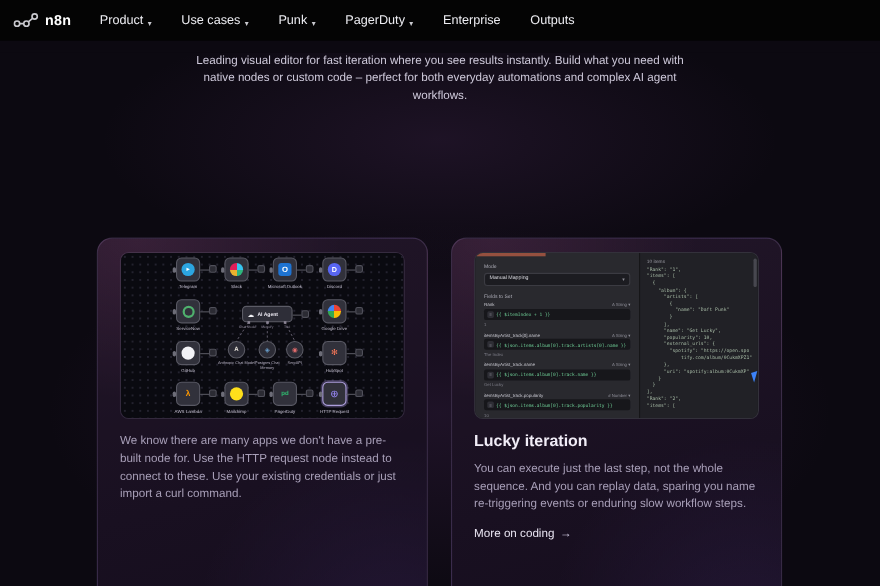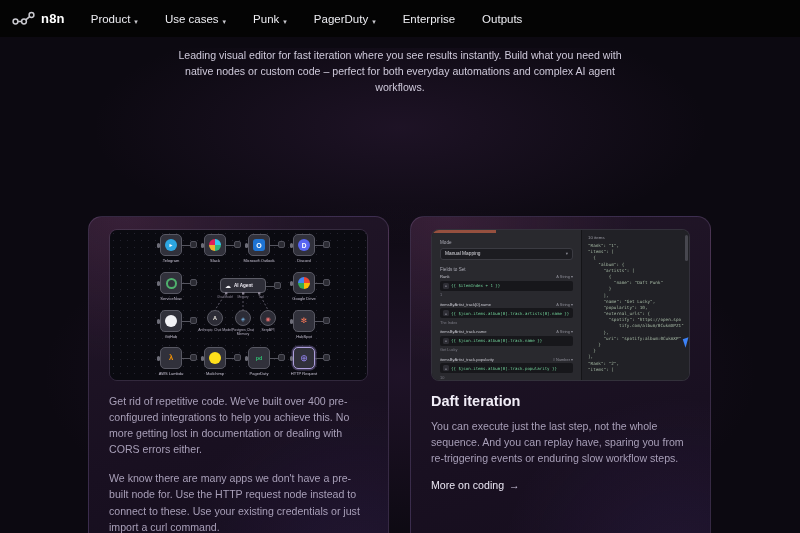--- a/index.html
+++ b/index.html
@@ -272,21 +272,20 @@
             <span class="glyph" style="color:#9B8AFB;font-size:9px;">⊕</span>
           </div>
         <div class="port" style="left:180px;top:126px;"></div>
         <div class="wire" style="left:205px;top:127.5px;width:8px;"></div>
         <div class="sq" style="left:213px;top:124px;"></div>
         <div class="nlabel" style="left:170px;top:141px;">HTTP Request</div>
       </div>
     </div>
 
     <div class="card-text">
-      <p class="card-p">Get rid of repetitive code. We've built over 400 pre-configured integrations to help you achieve this. No more getting lost in documentation or dealing with CORS errors either.</p>
       <p class="card-p">We know there are many apps we don't have a pre-built node for. Use the HTTP request node instead to connect to these. Use your existing credentials or just import a curl command.</p>
 
     </div>
   </div>
 
   <div class="card card-right">
     <div class="shot editor">
       <div class="pane-l">
         <div class="rust"></div>
         <div class="flabel">Mode</div>
@@ -365,21 +364,21 @@
     }
   }
 ],
 "Rank": "2",
 "items": [</pre>
       </div>
       <div class="cursor"></div>
     </div>
 
     <div class="card-text">
-      <div class="card-h">Daft iteration</div>
-      <p class="card-p">You can execute just the last step, not the whole sequence. And you can replay have, sparing you from re-triggering events or enduring slow workflow steps.</p>
+      <div class="card-h">Lucky iteration</div>
+      <p class="card-p">You can execute just the last step, not the whole sequence. And you can replay data, sparing you name re-triggering events or enduring slow workflow steps.</p>
       <div class="card-link">
         <span>More on coding</span><span class="arrow">→</span>
       </div>
     </div>
   </div>
 
 </div>
 
 </body></html>

